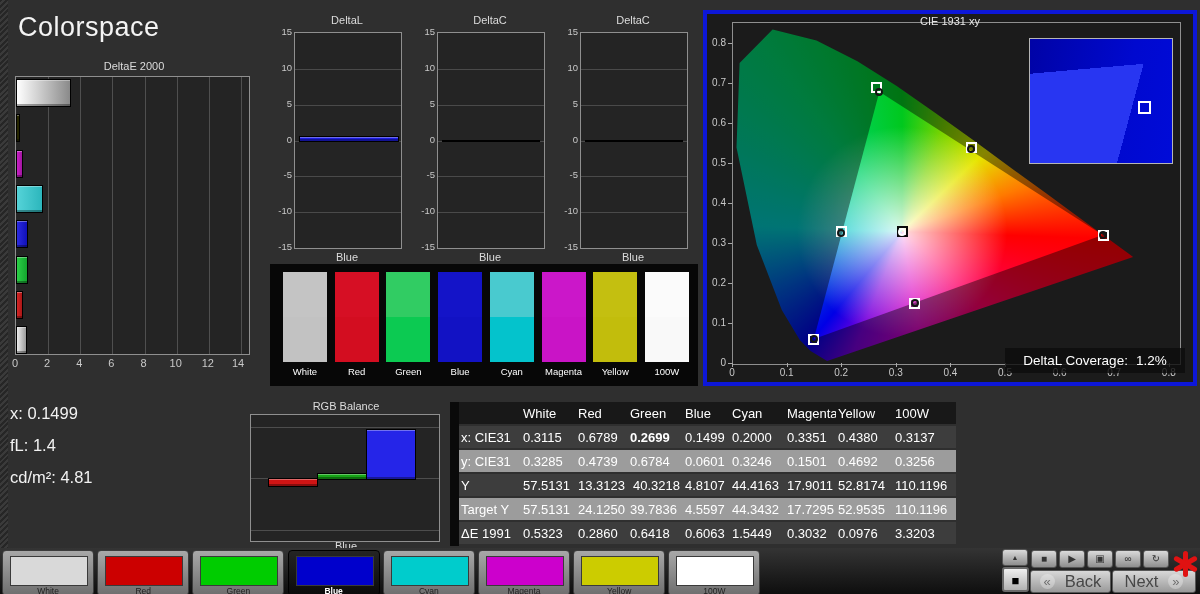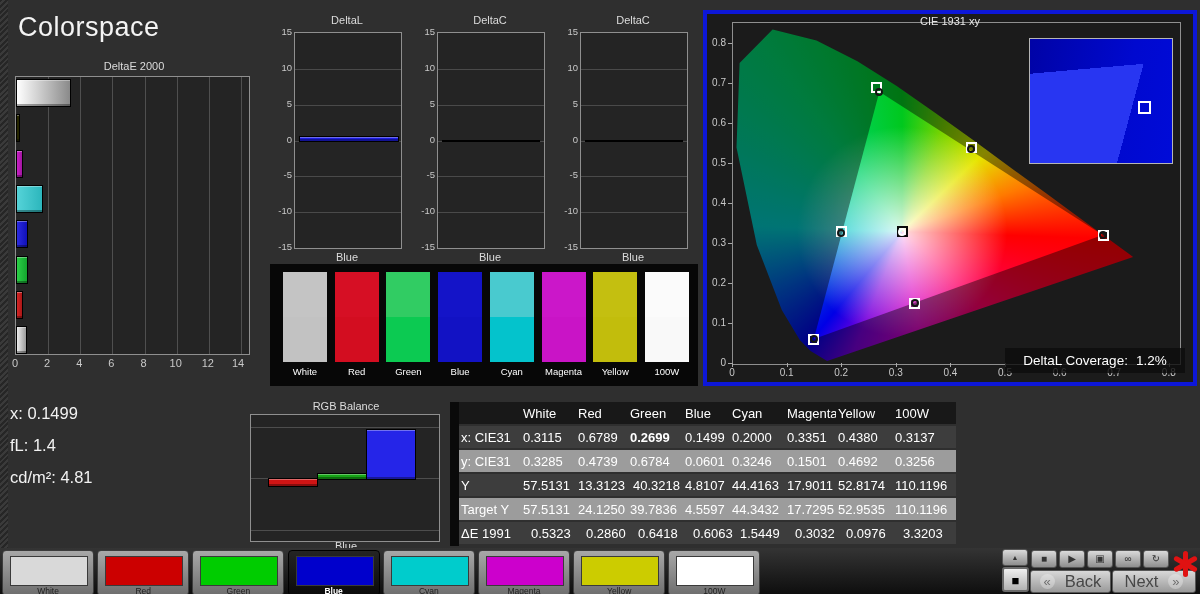--- a/index.html
+++ b/index.html
@@ -354,21 +354,21 @@
           <div class="tcell" style="width: 52px; flex: 0 0 52px;">24.1250</div>
           <div class="tcell" style="width: 55px; flex: 0 0 55px;">39.7836</div>
           <div class="tcell" style="width: 47px; flex: 0 0 47px;">4.5597</div>
           <div class="tcell" style="width: 55px; flex: 0 0 55px;">44.3432</div>
           <div class="tcell" style="width: 51px; flex: 0 0 51px;">17.7295</div>
           <div class="tcell" style="width: 57px; flex: 0 0 57px;">52.9535</div>
           <div class="tcell" style="width: 60px; flex: 0 0 60px;">110.1196</div>
         </div>
         <div class="trow dark" style="top: 120px;">
           <div class="tcell" style="width: 62px; flex: 0 0 62px;">ΔE 1991</div>
-          <div class="tcell" style="width: 55px; flex: 0 0 55px; margin-left: 8px;">0.5323</div>
+          <div class="tcell" style="width: 55px; flex: 0 0 55px;">0.5323</div>
           <div class="tcell" style="width: 52px; flex: 0 0 52px;">0.2860</div>
           <div class="tcell" style="width: 55px; flex: 0 0 55px;">0.6418</div>
           <div class="tcell" style="width: 47px; flex: 0 0 47px;">0.6063</div>
           <div class="tcell" style="width: 55px; flex: 0 0 55px;">1.5449</div>
           <div class="tcell" style="width: 51px; flex: 0 0 51px;">0.3032</div>
           <div class="tcell" style="width: 57px; flex: 0 0 57px;">0.0976</div>
           <div class="tcell" style="width: 60px; flex: 0 0 60px;">3.3203</div>
         </div>
       </div>
   </div>

